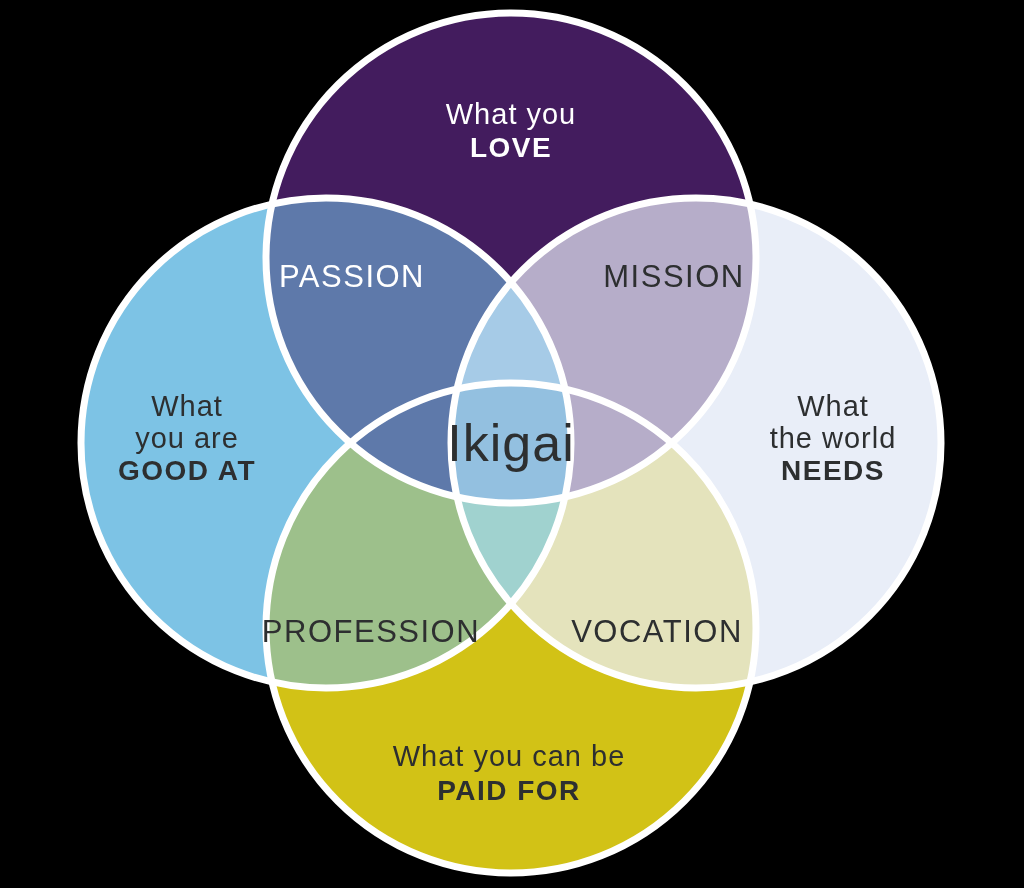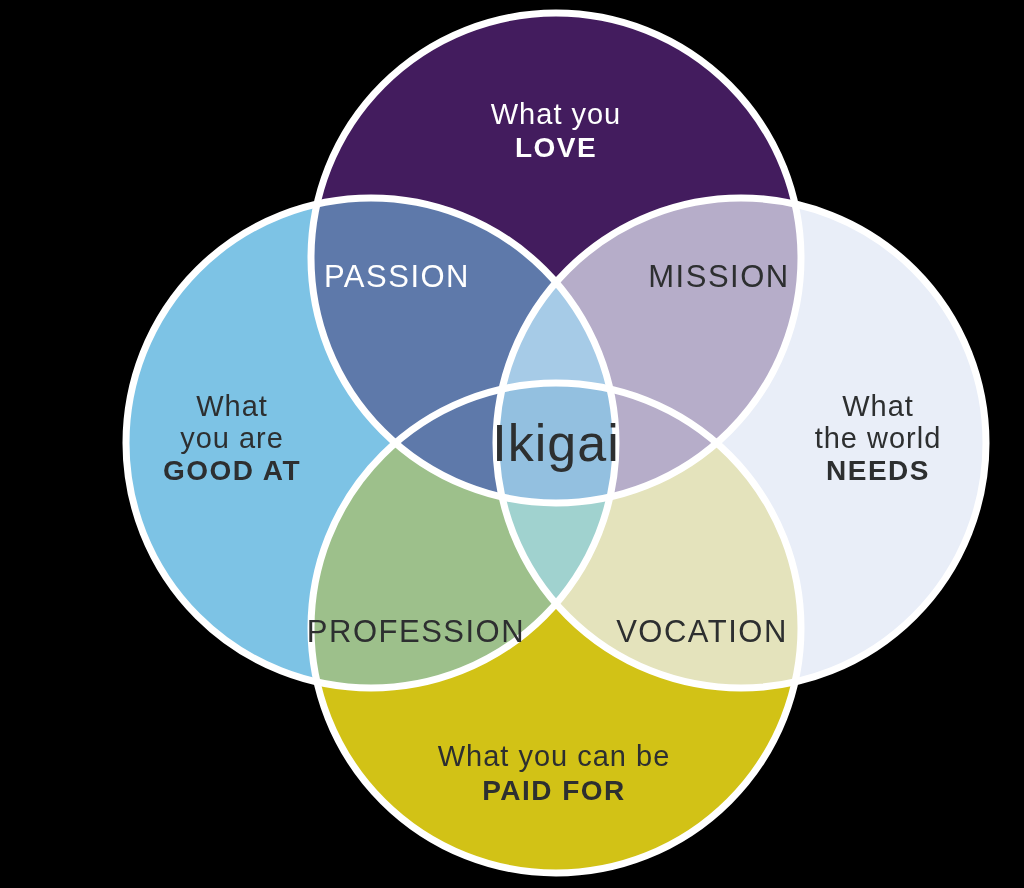--- a/index.html
+++ b/index.html
@@ -6,21 +6,20 @@
     margin: 0;
     padding: 0;
     width: 1024px;
     height: 888px;
     background: #000;
     overflow: hidden;
   }
   .stage {
     width: 840px;
     height: 888px;
-    margin-left: 45px;
   }
   svg { display: block; }
   .t {
     font-family: "Liberation Sans", "DejaVu Sans", sans-serif;
     text-anchor: middle;
   }
   .t-reg    { font-size: 29px; letter-spacing: 1px; }
   .t-strong { font-size: 28px; letter-spacing: 1.5px; font-weight: bold; }
   .t-region { font-size: 31px; letter-spacing: 1.5px; }
   .t-ikigai { font-size: 52px; letter-spacing: 1px; }

